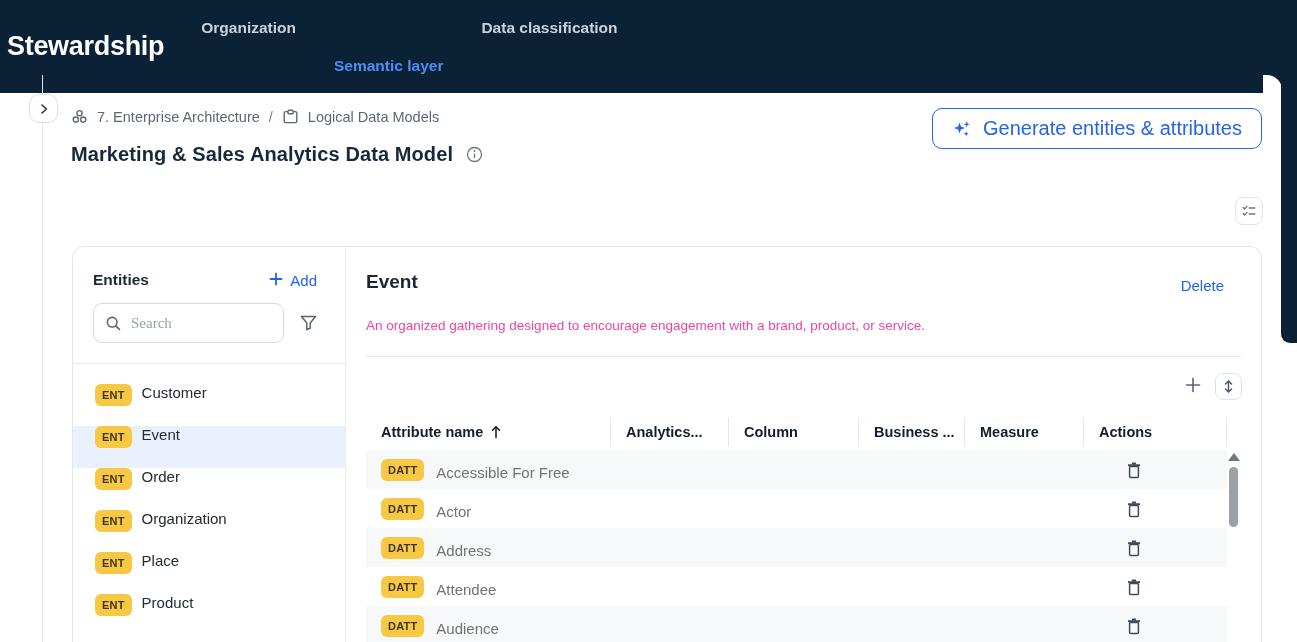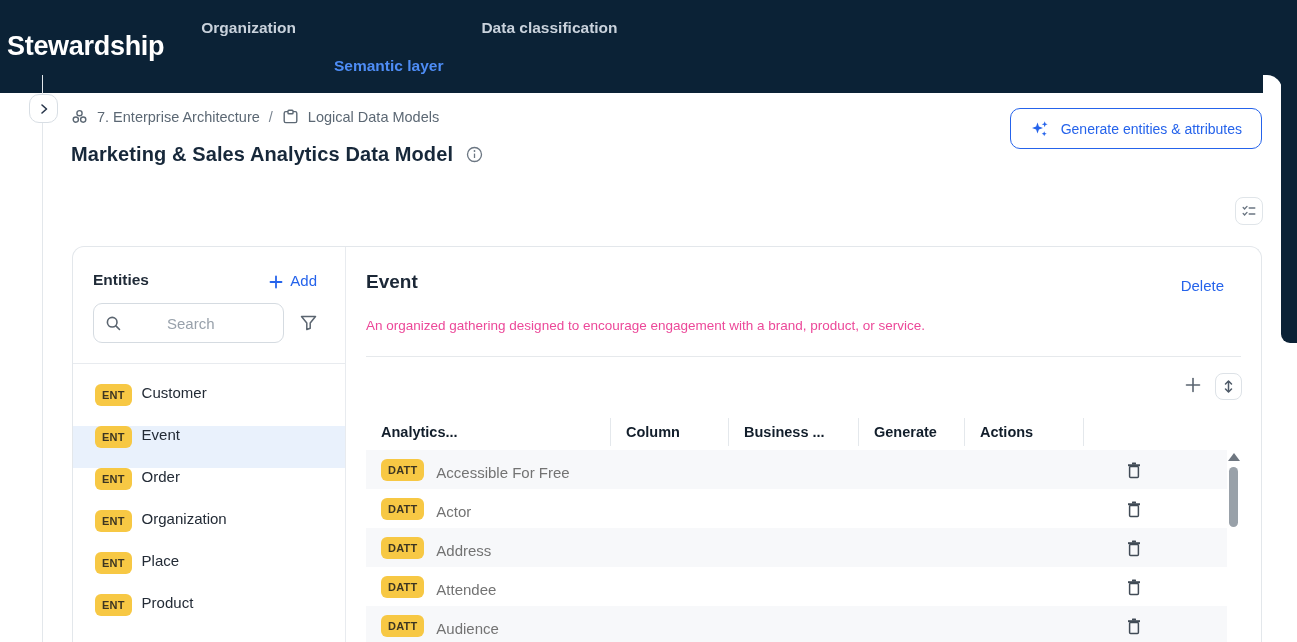--- a/index.html
+++ b/index.html
@@ -42,50 +42,49 @@
   }
   .crumb { color:#5c6874; text-decoration:none; cursor:pointer; }
   .crumb-sep { color:#7b8692; }
   .title-row { position:absolute; left:71px; top:143px; display:flex; align-items:center; gap:13px; }
   .page-title { font-size:20px; font-weight:700; color:#17283a; letter-spacing:0.1px; }
 
   .generate-btn {
     position:absolute; top:108px; right:35px; height:41px;
     display:flex; align-items:center; gap:11px; padding:0 19px;
     background:#fff; border:1px solid #2563eb; border-radius:10px;
-    color:#2563eb; font-size:14px; font-weight:500; cursor:pointer;
+    color:#2563eb; font-size:20px; font-weight:500; cursor:pointer;
     font-family:"Liberation Sans", sans-serif;
   }
   .columns-btn {
     position:absolute; top:197px; right:34px; width:28px; height:28px;
     background:#fff; border:1px solid #e0e5e9; border-radius:8px;
     display:flex; align-items:center; justify-content:center; cursor:pointer;
   }
 
   
   .card {
     position:absolute; left:72px; top:246px; width:1190px; height:396px;
     background:#fff; border:1px solid #e3e7eb; border-bottom:none;
     border-radius:12px 12px 0 0; display:flex; overflow:hidden;
   }
 
   
   .left-panel { width:273px; flex:0 0 273px; border-right:1px solid #e8ebef; }
   .panel-head { display:flex; justify-content:space-between; align-items:center; padding:24px 28px 0 20px; }
   .panel-title { font-size:15.5px; font-weight:700; color:#1f2a37; }
-  .add-link { display:flex; align-items:flex-end; gap:7px; color:#2563eb; font-size:15px; font-weight:500; text-decoration:none; cursor:pointer; }
+  .add-link { display:flex; align-items:flex-start; gap:7px; color:#2563eb; font-size:15px; font-weight:500; text-decoration:none; cursor:pointer; }
   .search-row { display:flex; align-items:center; gap:16px; margin:14px 28px 0 20px; }
   .search-box {
     flex:1; height:40px; border:1px solid #d5dbe1; border-radius:9px;
     display:flex; align-items:center; padding:0 11px; gap:9px; background:#fff;
   }
   .search-box input {
     border:none; outline:none; width:100%; font-size:15px; color:#0369a1;
-    font-family:Liberation Sans, sans-serif;
-    margin-left:36px;
+    font-family:Liberation Serif, serif;
   }
   .search-box input::placeholder { color:#98a1ab; }
   .panel-divider { margin-top:20px; border-top:1px solid #e8ebef; }
   .entity-list { padding-top:20px; }
   .entity-item { display:flex; align-items:flex-start; gap:10px; height:42px; padding:0 20px 0 22px; cursor:pointer; }
   .entity-item.selected { background:#e9f1fc; }
   .badge {
     background:#f7c844; color:#3c3522; font-size:11px; font-weight:700;
     padding:5px 7px; border-radius:6px; letter-spacing:0.2px; flex:0 0 auto;
   }
@@ -286,30 +285,39 @@
           <svg width="13" height="15" viewBox="0 0 13 15" fill="none" stroke="#4e5a68" stroke-width="1.5" stroke-linecap="round" stroke-linejoin="round">
             <line x1="6.5" y1="2.5" x2="6.5" y2="12.5"></line>
               <path d="M3.5 5 L6.5 2 L9.5 5"></path>
               <path d="M3.5 10 L6.5 13 L9.5 10"></path>
           </svg>
         </span>
       </button>
 
       <div class="thead">
         <div class="th">
+          <span>Attribute name</span>
+          <span>
+            <svg width="12" height="14" viewBox="0 0 12 14" fill="none" stroke="#121e2b" stroke-width="1.5" stroke-linecap="round" stroke-linejoin="round">
+                <line x1="6" y1="12.5" x2="6" y2="2"></line>
+                <path d="M2.5 5.2 L6 1.7 L9.5 5.2"></path>
+              </svg>
+          </span>
+        </div>
+        <div class="th">
             <span>Analytics...</span>
           </div>
         <div class="th">
             <span>Column</span>
           </div>
         <div class="th">
             <span>Business ...</span>
           </div>
         <div class="th">
-            <span>Generate</span>
+            <span>Measure</span>
           </div>
         <div class="th">
             <span>Actions</span>
           </div>
       </div>
 
       <div class="tbody">
         <div class="trow">
           <div class="cell-attr">
             <span class="badge">DATT</span>

